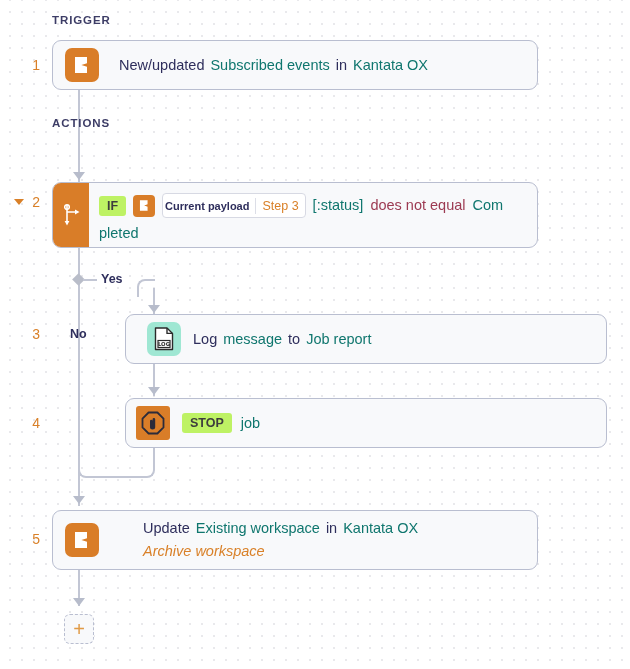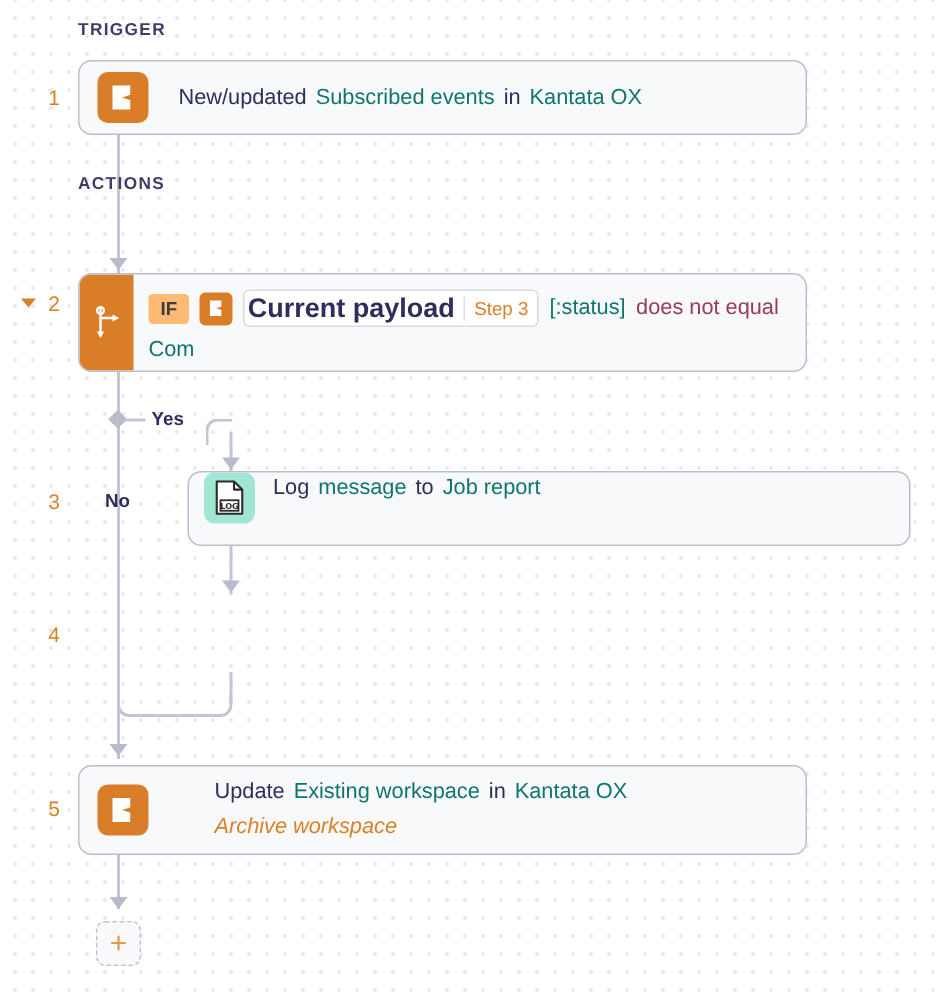--- a/index.html
+++ b/index.html
@@ -86,42 +86,42 @@
     border-radius: 3px;
     background: #d97d28;
     flex: 0 0 auto;
     display: flex; align-items: center; justify-content: center;
   }
 
   
   .chip-if, .chip-stop {
     display: inline-flex;
     align-items: center; justify-content: center;
-    background: #fdba74;
+    background: #bef264;
     border-radius: 3px;
     font-weight: bold;
     color: #3d3d3d;
     font-size: 12.5px;
     padding: 3px 8px;
     flex: 0 0 auto;
   }
 
   .pill {
     display: inline-flex;
     align-items: center;
     border: 1px solid #d7d9e3;
     border-radius: 4px;
     background: #ffffff;
     padding: 2px 6px 2px 2px;
     gap: 6px;
     flex: 0 0 auto;
     height: 25px;
   }
   .pill-label {
-    font-size: 18px; font-weight: bold; color: #2e2e5c;
+    font-size: 11px; font-weight: bold; color: #2e2e5c;
     white-space: nowrap;
   }
   .pill-sep { width: 1px; height: 16px; background: #dcdee7; }
   .pill-step { font-size: 12.5px; color: #d98028; white-space: nowrap; }
 
   
   .t { font-size: 14.5px; line-height: 21px; white-space: pre; }
   .t-dark   { color: #2e2e5c; }
   .t-blue   { color: #0f766e; }
   .t-red    { color: #9c3a52; }
@@ -245,21 +245,21 @@
 
   <div class="branch-label" style="left:101px; top:272px;">Yes</div>
   <div class="branch-label" style="left:70px; top:327px;">No</div>
 
   <div class="corner" style="left:137px; top:279px; width:18px; height:18px; border-top-left-radius:8px; border-right:none; border-bottom:none;"></div>
   <div class="vline" style="left:153px; top:288px; height:26px;"></div>
   <div class="arrow" style="left:148px; top:305px;"></div>
 
   <div class="step-num" style="left:0px; top:326px;">3</div>
 
-  <div class="card" style="left:125px; top:314px; width:482px; height:50px; padding:0 10px; gap:12px;">
+  <div class="card" style="left:125px; top:314px; width:482px; height:50px; align-items:center; padding:0 21px; gap:12px;">
     <div class="logicon">
       <svg width="24" height="26" viewBox="0 0 24 26" aria-hidden="true">
         <path d="M3.5 2 H15 L20.5 7.4 V23.5 H3.5 Z" fill="#ffffff" stroke="#2b2b2b" stroke-width="1.4" stroke-linejoin="round"></path>
         <path d="M15 2 V7.4 H20.5" fill="none" stroke="#2b2b2b" stroke-width="1.4" stroke-linejoin="round"></path>
         <rect x="6" y="14.5" width="12" height="7" fill="#ffffff" stroke="#2b2b2b" stroke-width="1.2"></rect>
         <text x="12" y="20.1" font-family="DejaVu Sans, sans-serif" font-size="5.4" font-weight="bold" fill="#2b2b2b" text-anchor="middle">LOG</text>
       </svg>
     </div>
     <div class="body-wrap">
       <span class="t t-dark">Log</span>
@@ -267,20 +267,32 @@
       <span class="t t-dark">to</span>
       <span class="t t-blue">Job report</span>
     </div>
   </div>
 
   <div class="vline" style="left:153px; top:364px; height:32px;"></div>
   <div class="arrow" style="left:148px; top:387px;"></div>
 
   <div class="step-num" style="left:0px; top:415px;">4</div>
 
+  <div class="card" style="left:125px; top:398px; width:482px; height:50px; align-items:center; padding:0 10px; gap:12px;">
+    <div class="stopicon">
+      <svg width="26" height="26" viewBox="0 0 26 26" aria-hidden="true">
+        <path d="M8.6 2.5 H17.4 L23.5 8.6 V17.4 L17.4 23.5 H8.6 L2.5 17.4 V8.6 Z" fill="#d97d28" stroke="#2b2b3a" stroke-width="1.8" stroke-linejoin="round"></path>
+        <path d="M10 17.5 V11 q0-1.3 1.3-1.3 t1.3 1.3 V9.2 q0-1.3 1.3-1.3 t1.3 1.3 V17.5 q0 2-2.6 2 h-0.2 q-2.4 0-2.4-2 Z" fill="#2b2b3a"></path>
+      </svg>
+    </div>
+    <div class="body-wrap" style="gap:0 9px;">
+      <span class="chip-stop">STOP</span>
+      <span class="t t-blue">job</span>
+    </div>
+  </div>
 
   <div class="vline" style="left:153px; top:448px; height:22px;"></div>
   <div class="corner" style="left:139px; top:462px; width:16px; height:16px; border-bottom-right-radius:8px; border-top:none; border-left:none;"></div>
   <div class="hline" style="left:94px; top:476px; width:46px;"></div>
   <div class="corner" style="left:78px; top:462px; width:16px; height:16px; border-bottom-left-radius:8px; border-top:none; border-right:none;"></div>
 
   <div class="step-num" style="left:0px; top:531px;">5</div>
 
   <div class="card" style="left:52px; top:510px; width:486px; height:60px; align-items:center; padding:0 12px; gap:12px;">
     <div class="kantata">

